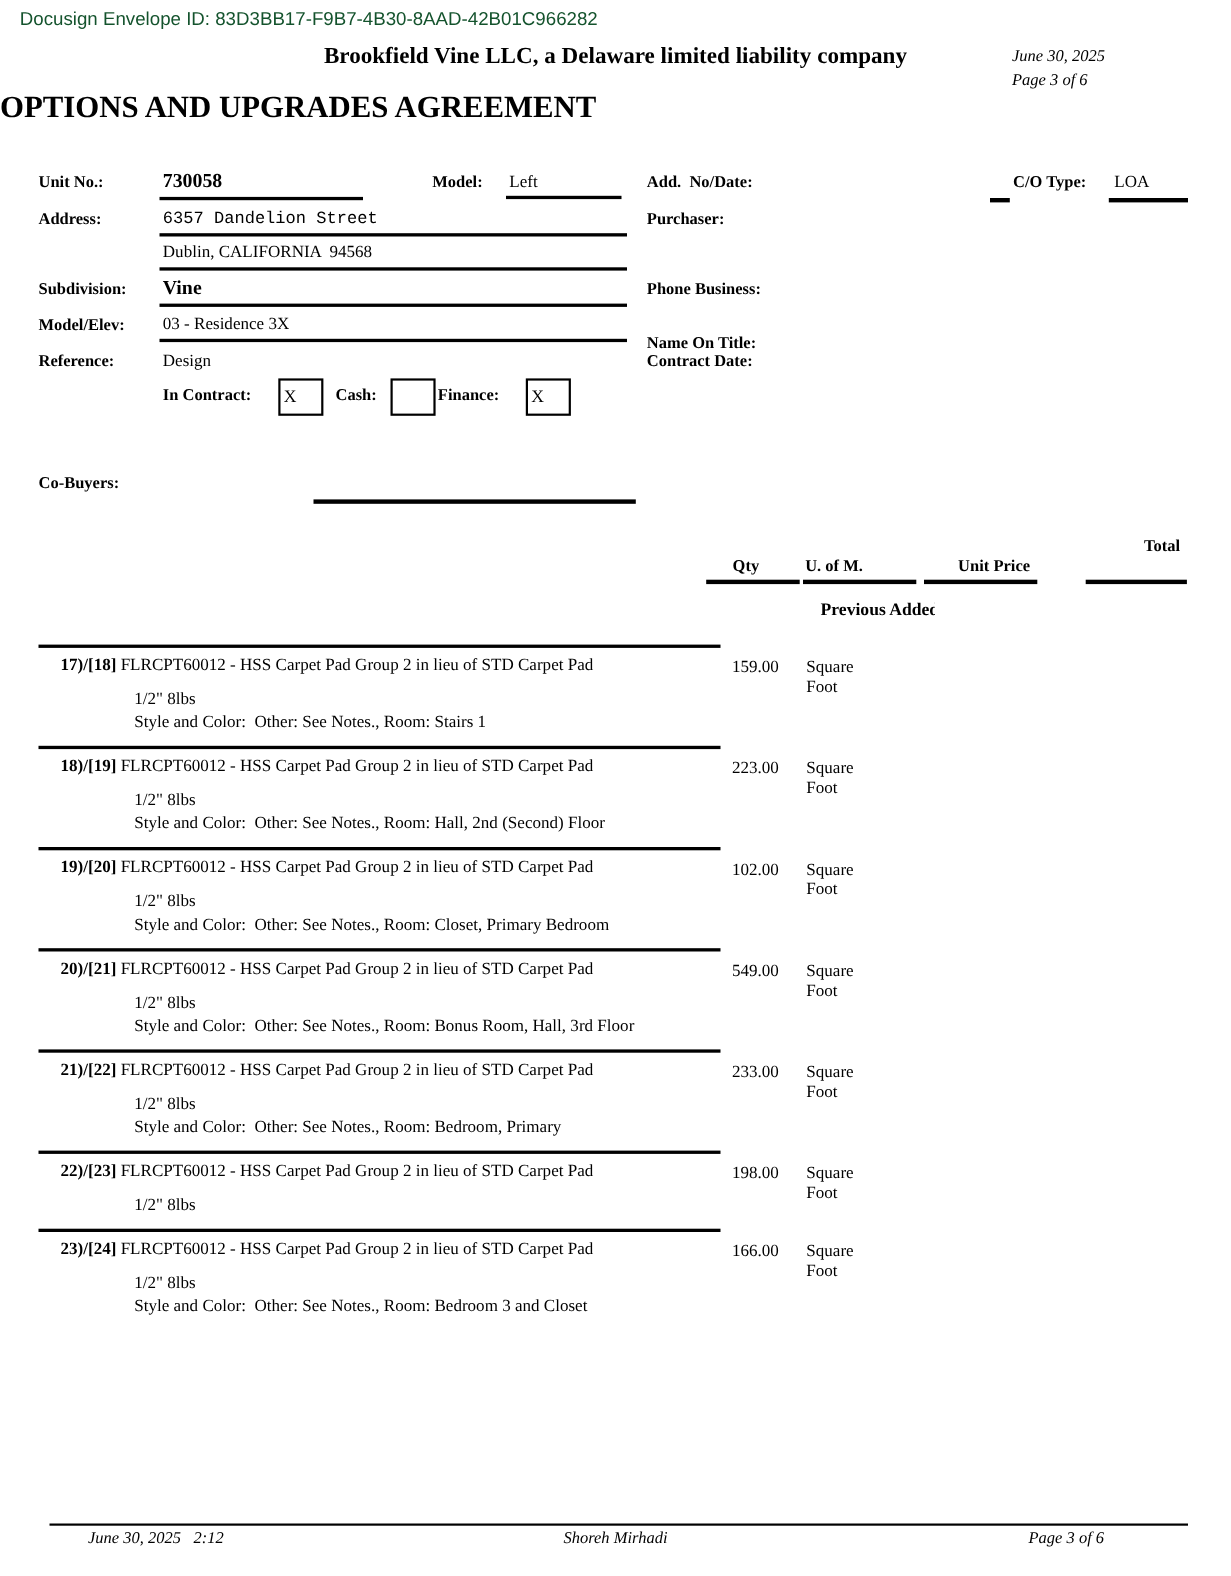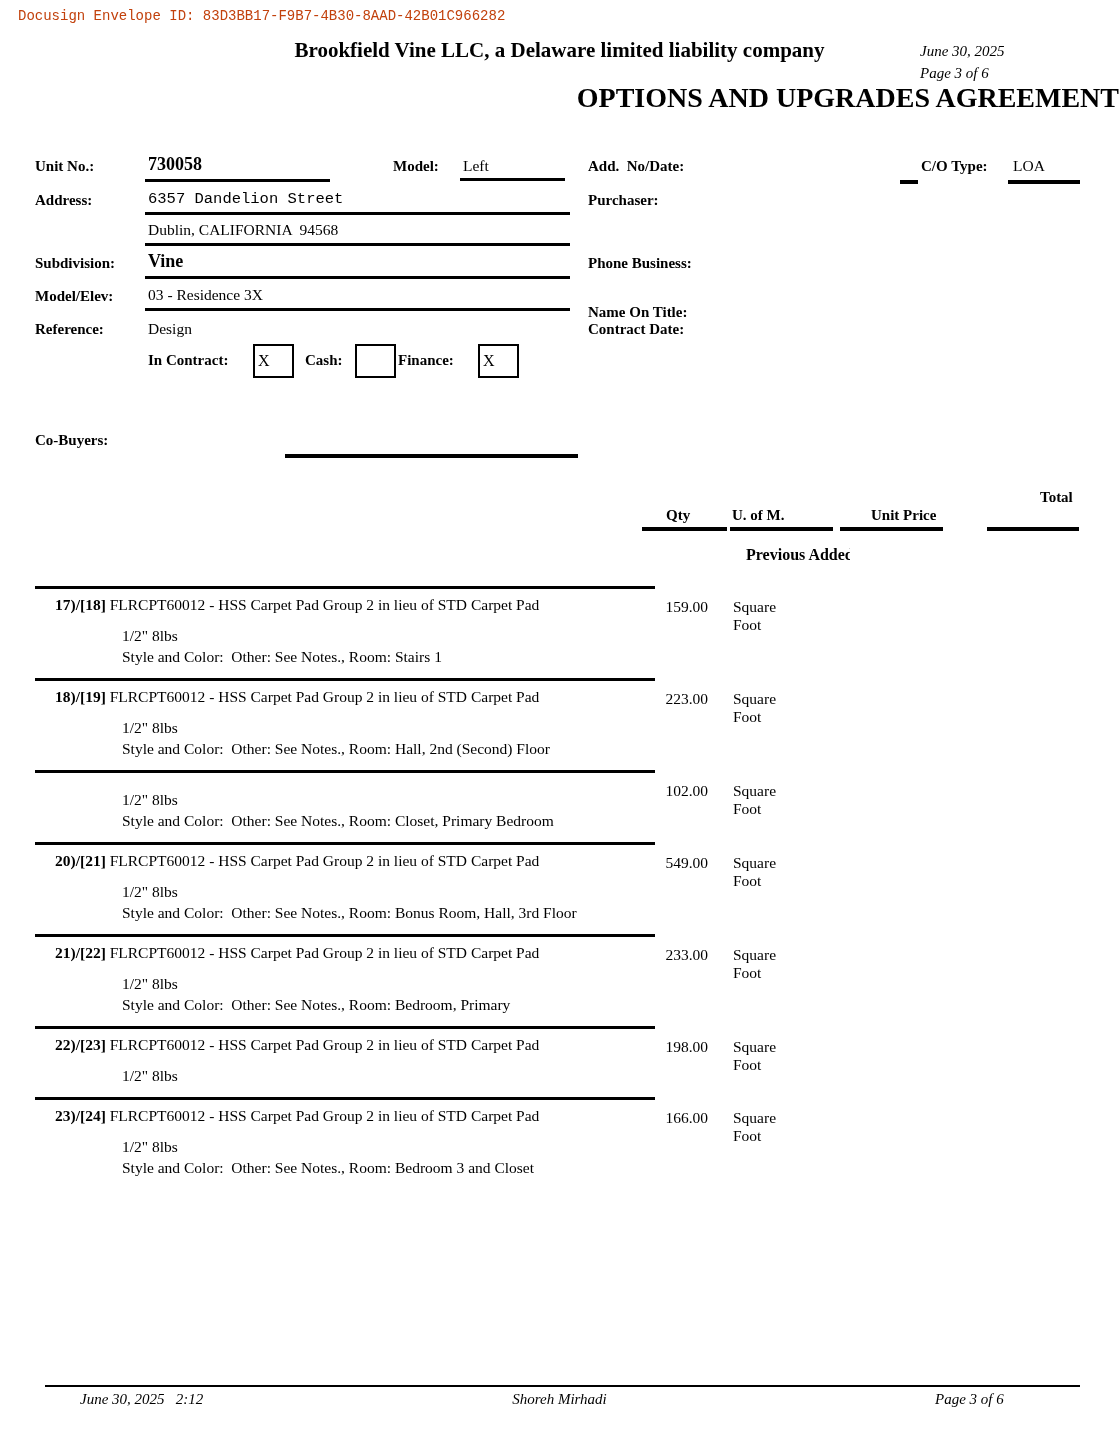--- a/index.html
+++ b/index.html
@@ -7,31 +7,31 @@
     position: relative;
     width: 1119px; height: 1433px;
     background: #fff; color: #000;
     font-family: "Liberation Serif", serif;
     overflow: hidden;
   }
   .pre { white-space: pre-wrap; }
 
   .envelope-id {
     position: absolute; left: 18px; top: 8px;
-    font-family: Liberation Mono, monospace;
-    font-size: 14px; color: #c2410c;
+    font-family: Liberation Sans, sans-serif;
+    font-size: 17px; color: #14532d;
   }
   .company {
     position: absolute; left: 0; top: 38px; width: 1119px;
     text-align: center; font-weight: bold; font-size: 21px;
   }
   .header-meta { position: absolute; left: 920px; top: 40px; font-style: italic; font-size: 15px; line-height: 22px; }
   .doc-title {
     position: absolute; left: 0; top: 82px; width: 1119px;
-    text-align: right; font-weight: bold; font-size: 28px;
+    text-align: left; font-weight: bold; font-size: 28px;
   }
 
   .lbl { position: absolute; font-weight: bold; font-size: 15px; }
   .val { position: absolute; font-size: 15.5px; }
   .val-b { position: absolute; font-size: 18px; font-weight: bold; }
   .uline { position: absolute; background: #000; }
 
   .checkbox {
     position: absolute; width: 34px; height: 30px;
     border: 2px solid #000; font-size: 16px;
@@ -147,20 +147,21 @@
 
     <div class="item">
       <div class="desc-col"><span class="item-num">18)/[19]</span> <span>FLRCPT60012 - HSS Carpet Pad Group 2 in lieu of STD Carpet Pad</span></div>
       <div class="qty">223.00</div>
       <div class="uom">Square Foot</div>
       <div class="spec">1/2" 8lbs</div>
       <div class="style-line pre">Style and Color:  Other: See Notes., Room: Hall, 2nd (Second) Floor</div>
     </div>
 
     <div class="item">
+      <div class="desc-col"><span class="item-num">19)/[20]</span> <span>FLRCPT60012 - HSS Carpet Pad Group 2 in lieu of STD Carpet Pad</span></div>
       <div class="qty">102.00</div>
       <div class="uom">Square Foot</div>
       <div class="spec">1/2" 8lbs</div>
       <div class="style-line pre">Style and Color:  Other: See Notes., Room: Closet, Primary Bedroom</div>
     </div>
 
     <div class="item">
       <div class="desc-col"><span class="item-num">20)/[21]</span> <span>FLRCPT60012 - HSS Carpet Pad Group 2 in lieu of STD Carpet Pad</span></div>
       <div class="qty">549.00</div>
       <div class="uom">Square Foot</div>

